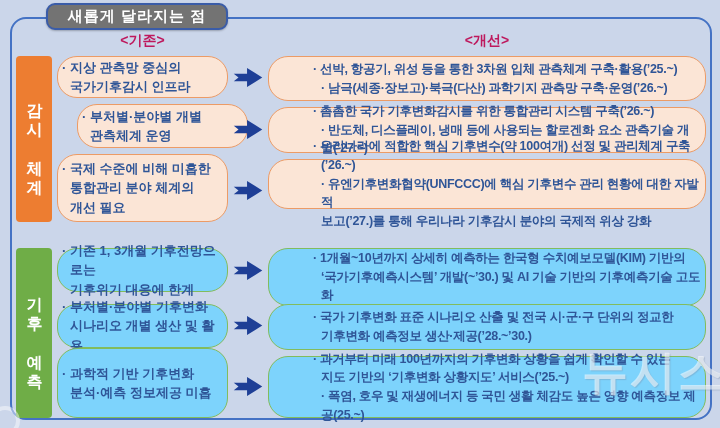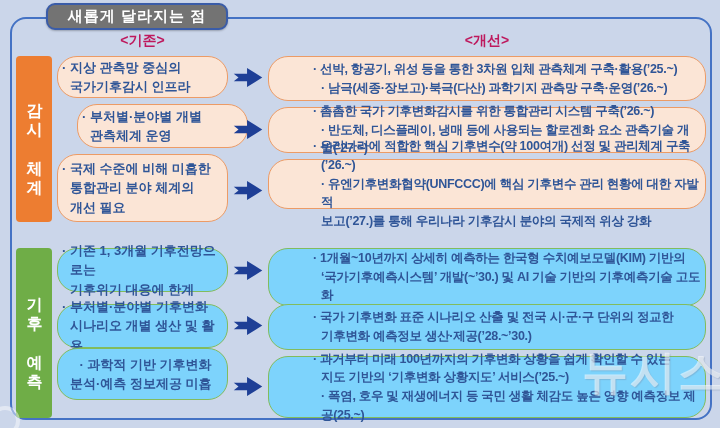--- a/index.html
+++ b/index.html
@@ -121,21 +121,21 @@
   <div class="side-bar green">기후 예측</div>
 
   <div class="box lgreen before-col" style="top:248px;height:44px;">
     <div class="btxt">· 기존 1, 3개월 기후전망으로는
 기후위기 대응에 한계</div>
   </div>
   <div class="box lgreen before-col" style="top:298px;height:44px;margin-top:6px;">
     <div class="btxt">· 부처별·분야별 기후변화
 시나리오 개별 생산 및 활용</div>
   </div>
-  <div class="box lgreen before-col" style="top:348px;height:52px;text-align:right;">
+  <div class="box lgreen before-col" style="top:348px;height:70px;">
     <div class="btxt">· 과학적 기반 기후변화
 분석·예측 정보제공 미흡</div>
   </div>
 
   <div class="box lgreen after-col" style="top:248px;height:58px;">
     <div class="btxt">· 1개월~10년까지 상세히 예측하는 한국형 수치예보모델(KIM) 기반의
 ‘국가기후예측시스템’ 개발(~’30.) 및 AI 기술 기반의 기후예측기술 고도화</div>
   </div>
   <div class="box lgreen after-col" style="top:304px;height:46px;">
     <div class="btxt">· 국가 기후변화 표준 시나리오 산출 및 전국 시·군·구 단위의 정교한

